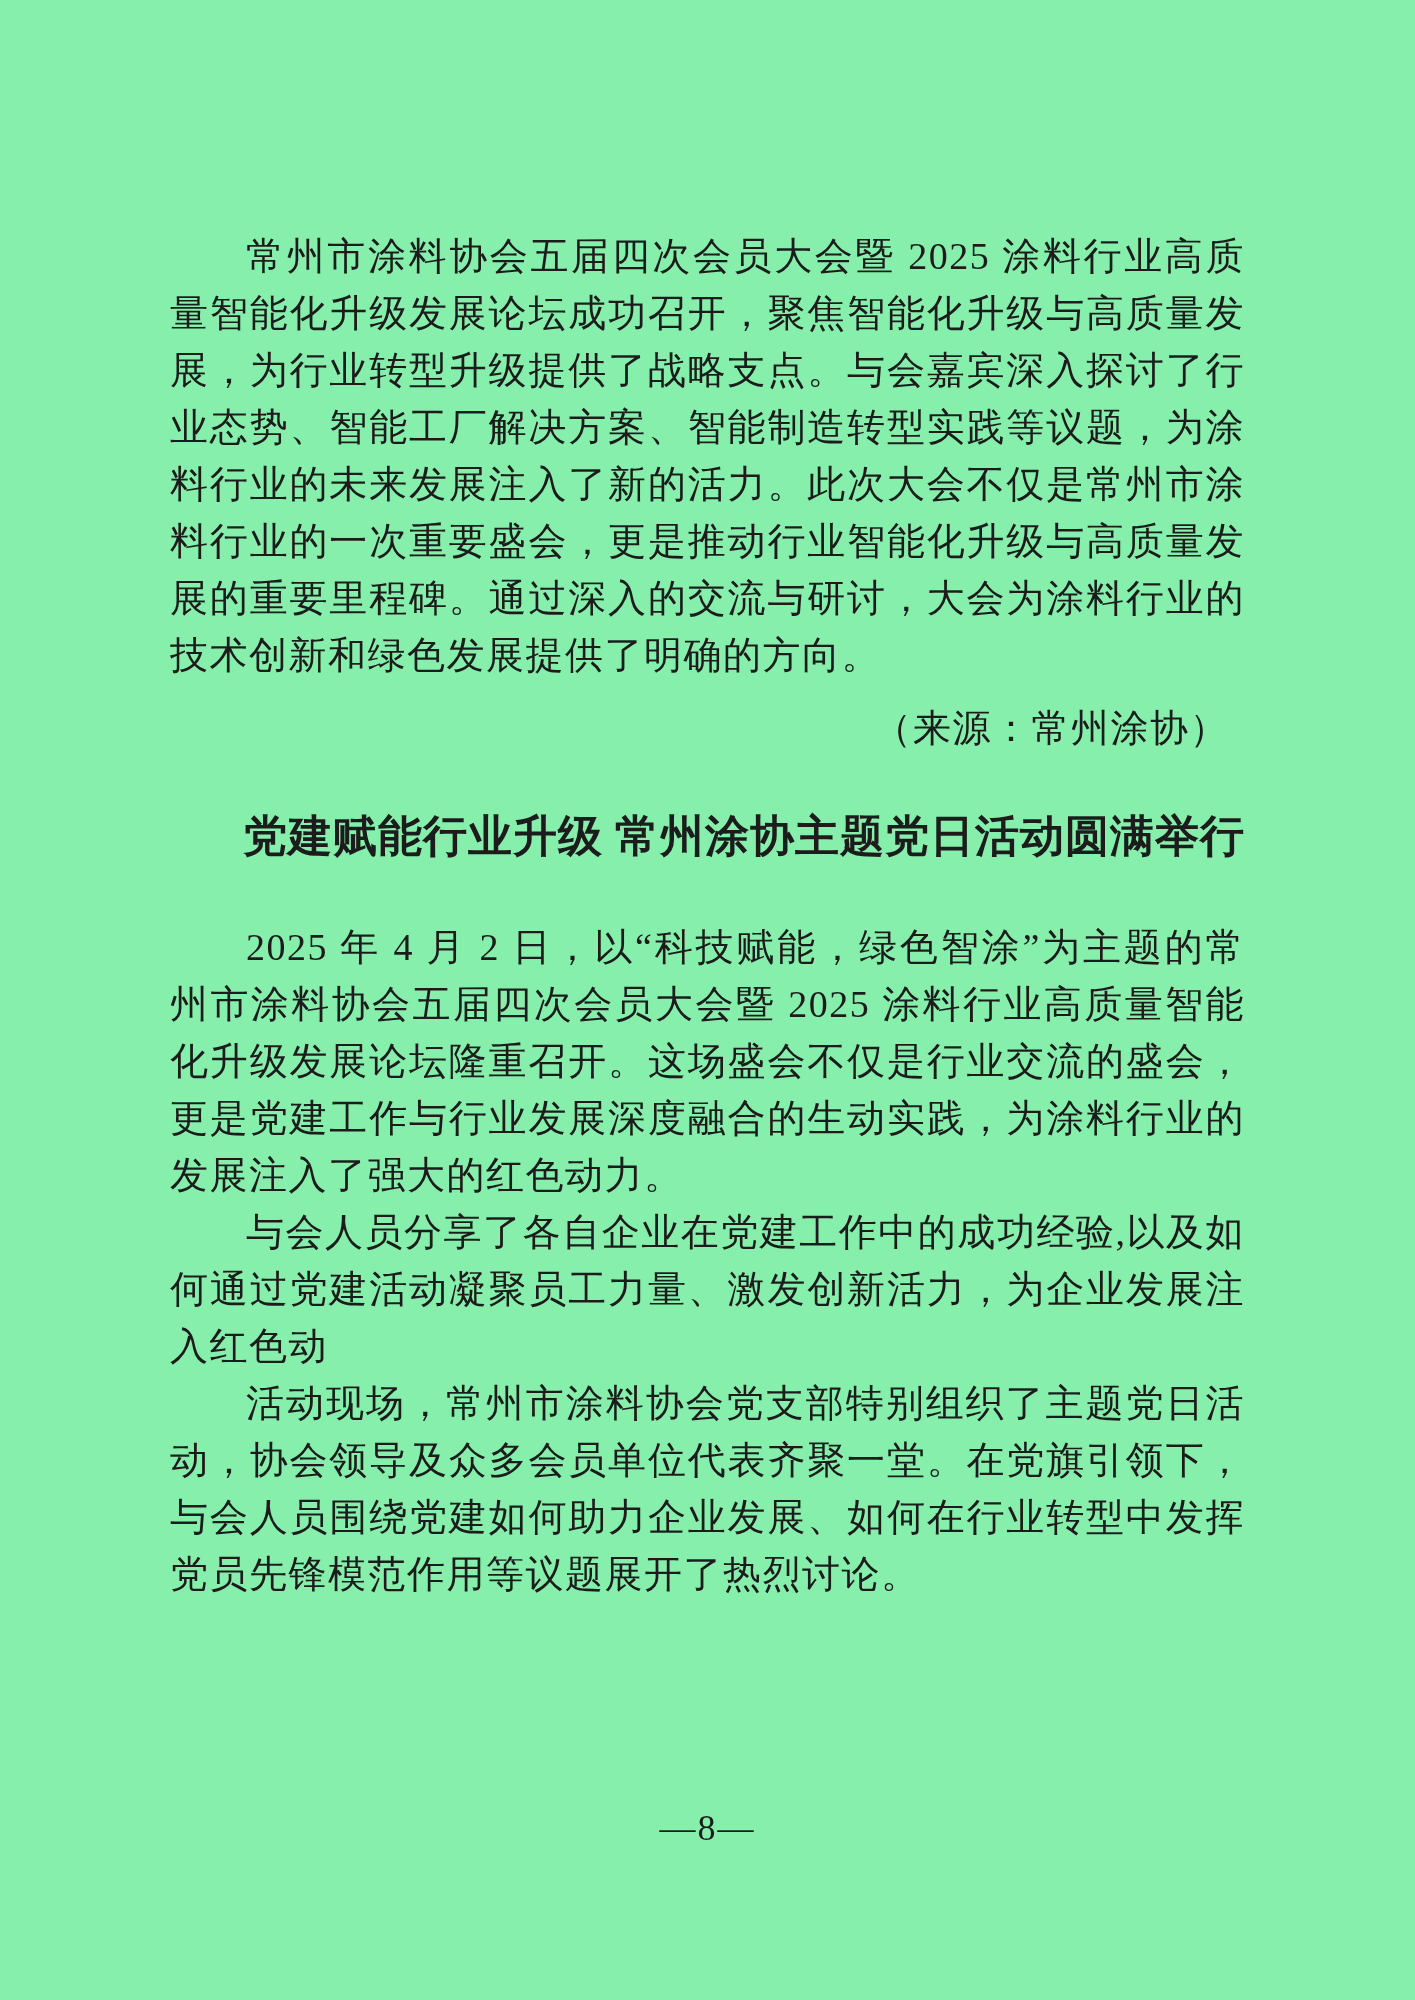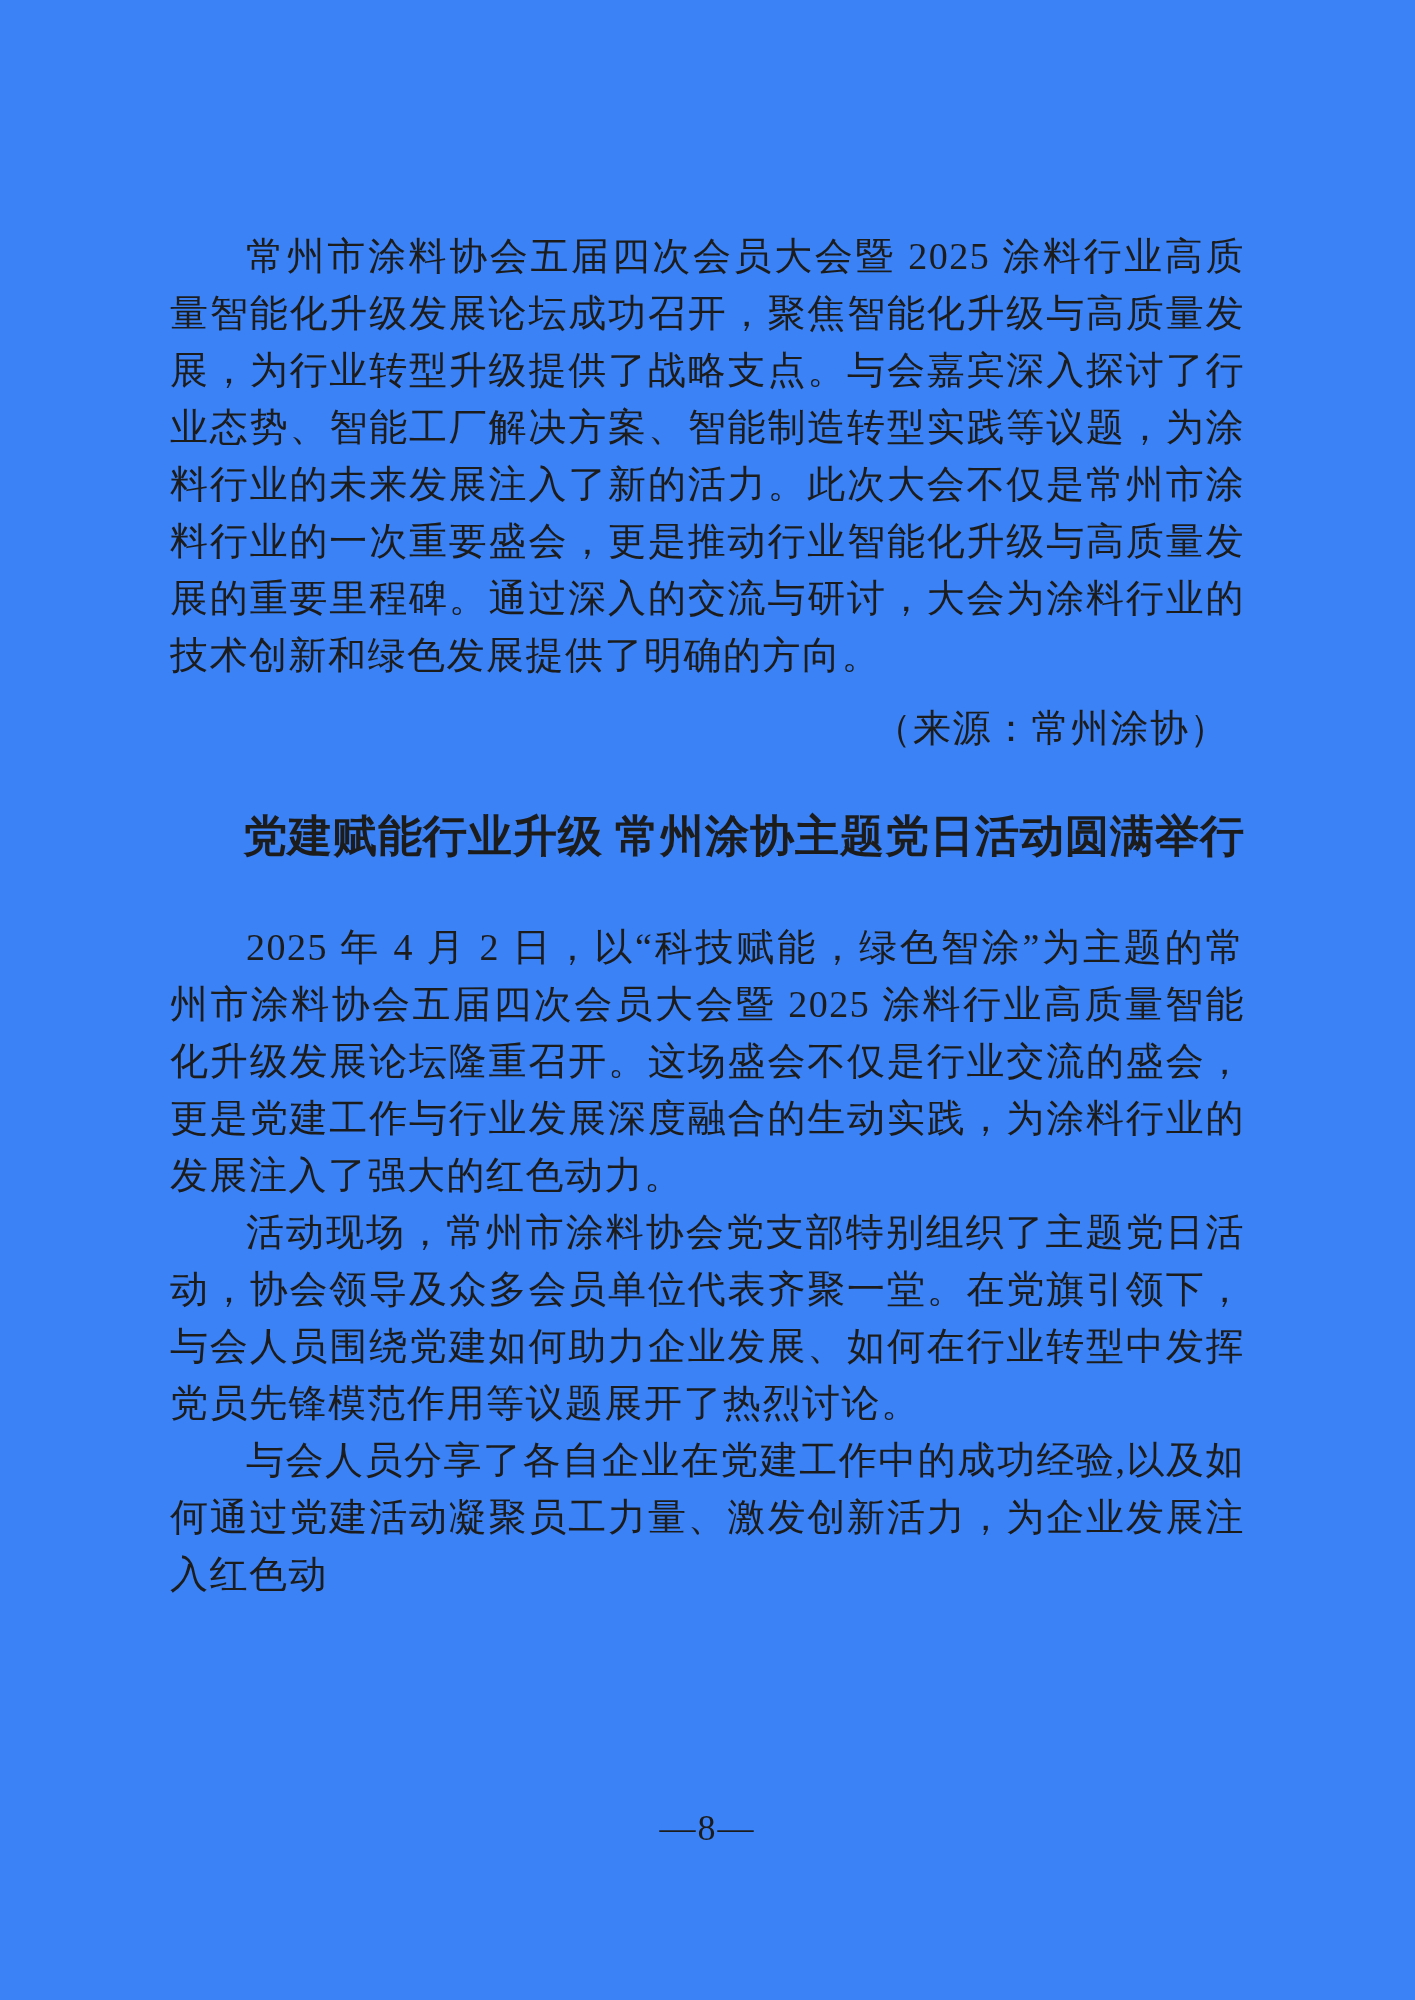--- a/index.html
+++ b/index.html
@@ -5,21 +5,21 @@
   html, body {
     margin: 0;
     padding: 0;
     background: #e8e8e8;
   }
   .page {
     position: relative;
     width: 1415px;
     height: 2000px;
     margin: 0 auto;
-    background: #3b82f6;
+    background: #86efac;
     color: #1c1c1c;
     font-family: "Liberation Serif", "DejaVu Serif", serif;
     overflow: hidden;
   }
   .content {
     position: absolute;
     top: 228px;
     left: 170px;
     right: 170px;
   }
@@ -68,20 +68,20 @@
   <div class="content">
 
     <section>
       <p class="body-par">常州市涂料协会五届四次会员大会暨 2025 涂料行业高质量智能化升级发展论坛成功召开，聚焦智能化升级与高质量发展，为行业转型升级提供了战略支点。与会嘉宾深入探讨了行业态势、智能工厂解决方案、智能制造转型实践等议题，为涂料行业的未来发展注入了新的活力。此次大会不仅是常州市涂料行业的一次重要盛会，更是推动行业智能化升级与高质量发展的重要里程碑。通过深入的交流与研讨，大会为涂料行业的技术创新和绿色发展提供了明确的方向。</p>
       <p class="source-line">（来源：常州涂协）</p>
     </section>
 
     <section>
       <h1 class="headline">党建赋能行业升级 常州涂协主题党日活动圆满举行</h1>
       <p class="body-par">2025 年 4 月 2 日，以“科技赋能，绿色智涂”为主题的常州市涂料协会五届四次会员大会暨 2025 涂料行业高质量智能化升级发展论坛隆重召开。这场盛会不仅是行业交流的盛会，更是党建工作与行业发展深度融合的生动实践，为涂料行业的发展注入了强大的红色动力。</p>
+      <p class="body-par">与会人员分享了各自企业在党建工作中的成功经验,以及如何通过党建活动凝聚员工力量、激发创新活力，为企业发展注入红色动</p>
       <p class="body-par">活动现场，常州市涂料协会党支部特别组织了主题党日活动，协会领导及众多会员单位代表齐聚一堂。在党旗引领下，与会人员围绕党建如何助力企业发展、如何在行业转型中发挥党员先锋模范作用等议题展开了热烈讨论。</p>
-      <p class="body-par">与会人员分享了各自企业在党建工作中的成功经验,以及如何通过党建活动凝聚员工力量、激发创新活力，为企业发展注入红色动</p>
     </section>
 
   </div>
 
   <div class="page-number">—8—</div>
 </div>
 
 </body></html>

